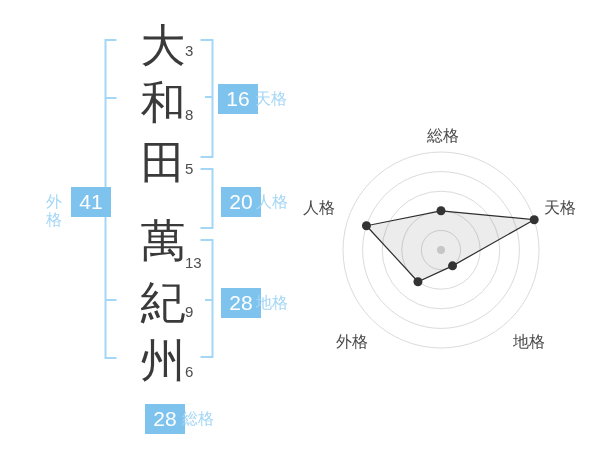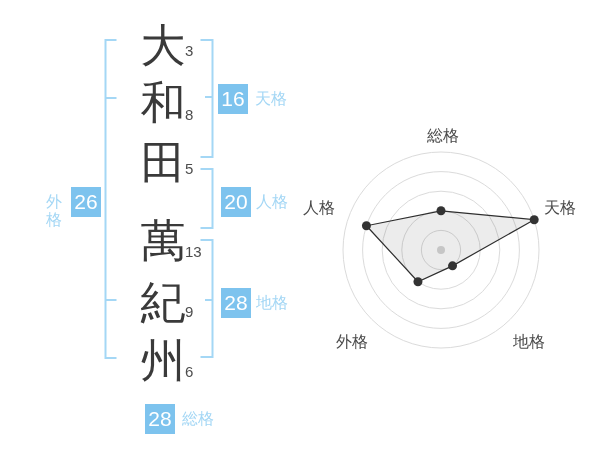--- a/index.html
+++ b/index.html
@@ -10,21 +10,21 @@
   svg.layer{position:absolute;left:0;top:0;}
   .kanji{
     position:absolute;left:130px;width:66px;height:46px;line-height:46px;
     text-align:center;font-size:45px;color:#3a3a3a;
   }
   .strokes{
     position:absolute;left:185px;width:26px;height:18px;line-height:18px;
     font-size:15px;color:#4d4d4d;text-align:left;
   }
   .badge-box{
-    position:absolute;width:30px;height:30px;background:#7dc3ee;
+    position:absolute;width:40px;height:30px;background:#7dc3ee;
     color:#ffffff;font-size:21px;line-height:30px;text-align:center;
   }
   .badge-label{
     position:absolute;height:18px;line-height:18px;font-size:16px;color:#a4d7f5;
   }
   .badge-label.right-align{text-align:right;width:30px;}
 </style>
 </head>
 <body>
 
@@ -40,35 +40,35 @@
   <div class="kanji" style="top:23px">大</div>
   <div class="kanji" style="top:80px">和</div>
   <div class="kanji" style="top:140px">田</div>
   <div class="kanji" style="top:218px">萬</div>
   <div class="kanji" style="top:280px">紀</div>
   <div class="kanji" style="top:338px">州</div>
 
   <div class="strokes" style="top:42px">3</div>
   <div class="strokes" style="top:106px">8</div>
   <div class="strokes" style="top:160px">5</div>
-  <div class="strokes" style="top:243px">13</div>
+  <div class="strokes" style="top:254px">13</div>
   <div class="strokes" style="top:303px">9</div>
   <div class="strokes" style="top:363px">6</div>
 
   <div class="badge-box" style="left:218px;top:84px">16</div>
   <div class="badge-label" style="left:255px;top:90px">天格</div>
 
   <div class="badge-box" style="left:221px;top:187px">20</div>
   <div class="badge-label" style="left:256px;top:193px">人格</div>
 
   <div class="badge-box" style="left:221px;top:288px">28</div>
   <div class="badge-label" style="left:256px;top:294px">地格</div>
 
   <div class="badge-label right-align" style="left:32px;top:193px">外格</div>
-  <div class="badge-box" style="left:71px;top:187px">26</div>
+  <div class="badge-box" style="left:71px;top:187px">41</div>
 
   <div class="badge-box" style="left:145px;top:404px">28</div>
   <div class="badge-label" style="left:182px;top:410px">総格</div>
 
   <svg class="layer" id="radar" width="600" height="470">
       <circle cx="441" cy="250" r="19.6" fill="none" stroke="#dbdbdb" stroke-width="1"></circle>
       <circle cx="441" cy="250" r="39.2" fill="none" stroke="#dbdbdb" stroke-width="1"></circle>
       <circle cx="441" cy="250" r="58.800000000000004" fill="none" stroke="#dbdbdb" stroke-width="1"></circle>
       <circle cx="441" cy="250" r="78.4" fill="none" stroke="#dbdbdb" stroke-width="1"></circle>
       <circle cx="441" cy="250" r="98" fill="none" stroke="#dbdbdb" stroke-width="1"></circle>

